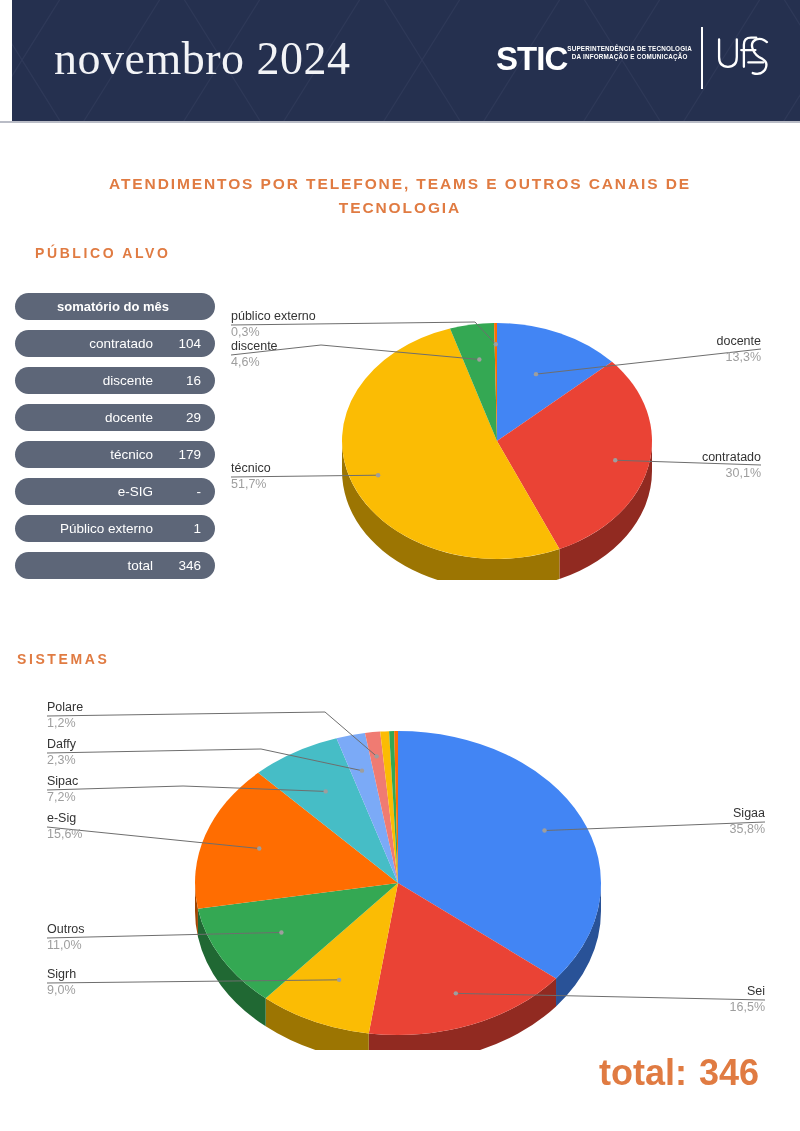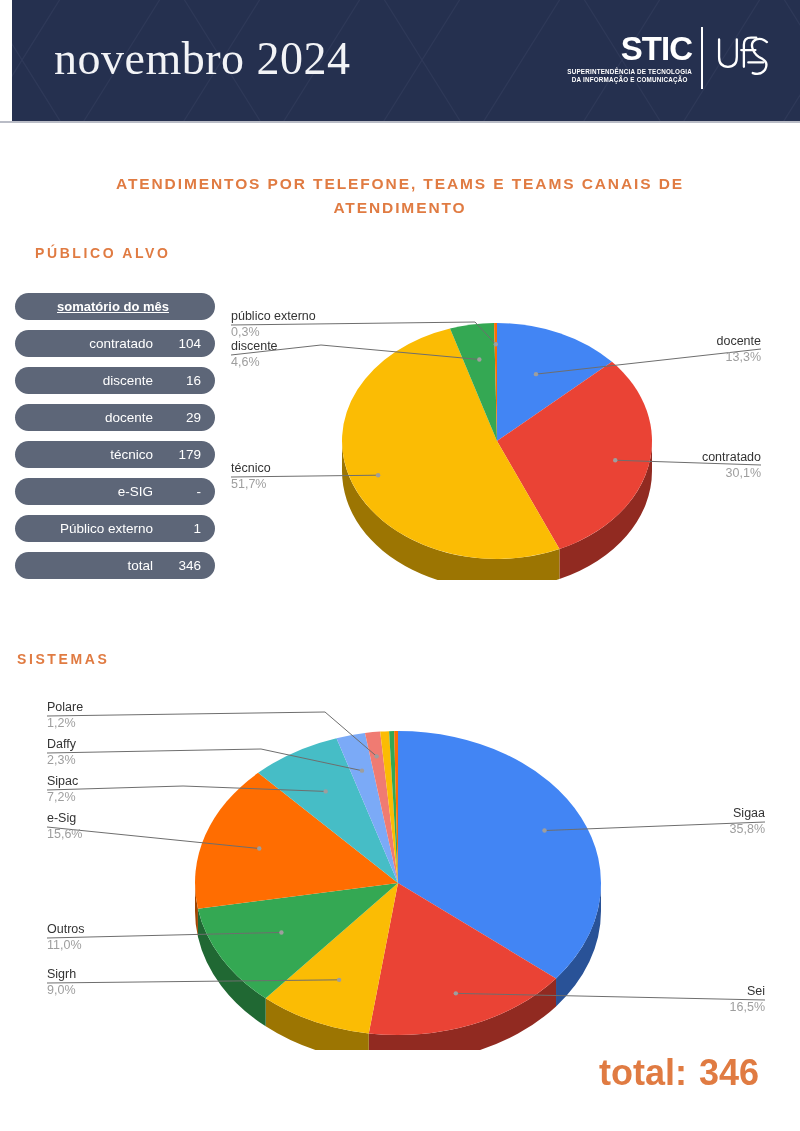--- a/index.html
+++ b/index.html
@@ -33,21 +33,21 @@
     font-family: "Liberation Serif", serif;
     font-size: 46px;
     color: #f2f3f6;
     letter-spacing: .5px;
     white-space: nowrap;
   }
   .logo-block {
     position: absolute; right: 38px; top: 27px;
     display: flex; align-items: center; gap: 9px;
   }
-  .logo-left { display: flex; flex-direction: column; align-items: flex-end; }
+  .logo-left { display: flex; flex-direction: row; align-items: flex-start; }
   .logo-stic {
     font-size: 33px; font-weight: bold; color: #ffffff;
     letter-spacing: -1px; line-height: 1;
     font-family: "Liberation Sans", sans-serif;
   }
   .logo-sub {
     font-size: 6.3px; color: #ffffff; text-align: center;
     line-height: 1.32; letter-spacing: .2px; margin-top: 3px;
     font-family: "Liberation Sans", sans-serif; font-weight: bold;
   }
@@ -71,21 +71,21 @@
 
   
   .pill-table { position: absolute; left: 15px; top: 293px; width: 200px; }
   .pill {
     height: 27px; margin-bottom: 10px;
     background: #5d6678; border-radius: 16px;
     display: flex; align-items: center;
     color: #ffffff; font-size: 13.5px;
     padding: 0 14px 0 10px;
   }
-  .pill-header { justify-content: center; font-weight: bold; font-size: 13px; text-decoration: underline; }
+  .pill-header { justify-content: center; font-weight: bold; font-size: 13px; }
   .pill-label { flex: 1; text-align: right; padding-right: 14px; }
   .pill-value { width: 34px; text-align: right; }
 
   
   .chart-svg { position: absolute; }
   #pie1-svg { left: 225px; top: 300px; width: 575px; height: 280px; }
   #pie2-svg { left: 25px; top: 690px; width: 775px; height: 360px; }
 
   .lbl-name { font-size: 12.5px; fill: #333333; font-family: "Liberation Sans", sans-serif; }
   .lbl-pct  { font-size: 12.5px; fill: #9e9e9e; font-family: "Liberation Sans", sans-serif; }
@@ -141,21 +141,21 @@
         <path d="M36 45 L36 20 Q36 12 44 12 L50 12"></path>
         <path d="M33 26 L49 26"></path>
         <path d="M62 17 Q56 12 50 14 Q43 17 46 25 Q49 33 57 36 Q64 40 60 48 Q55 55 46 52"></path>
         <path d="M41 40 L58 40"></path>
       </g>
     </svg>
   </div>
 </div>
 <div class="header-rule"></div>
 
-<div class="chart-title">ATENDIMENTOS POR TELEFONE, TEAMS E TEAMS CANAIS DE ATENDIMENTO</div>
+<div class="chart-title">ATENDIMENTOS POR TELEFONE, TEAMS E OUTROS CANAIS DE TECNOLOGIA</div>
 <div class="section-heading section-publico">PÚBLICO ALVO</div>
 <div class="section-heading section-sistemas">SISTEMAS</div>
 
 <div class="pill-table">
   <div class="pill pill-header">
     <span>somatório do mês</span>
   </div>
   <div id="pill-rows">
       <div class="pill">
         <span class="pill-label">contratado</span>

